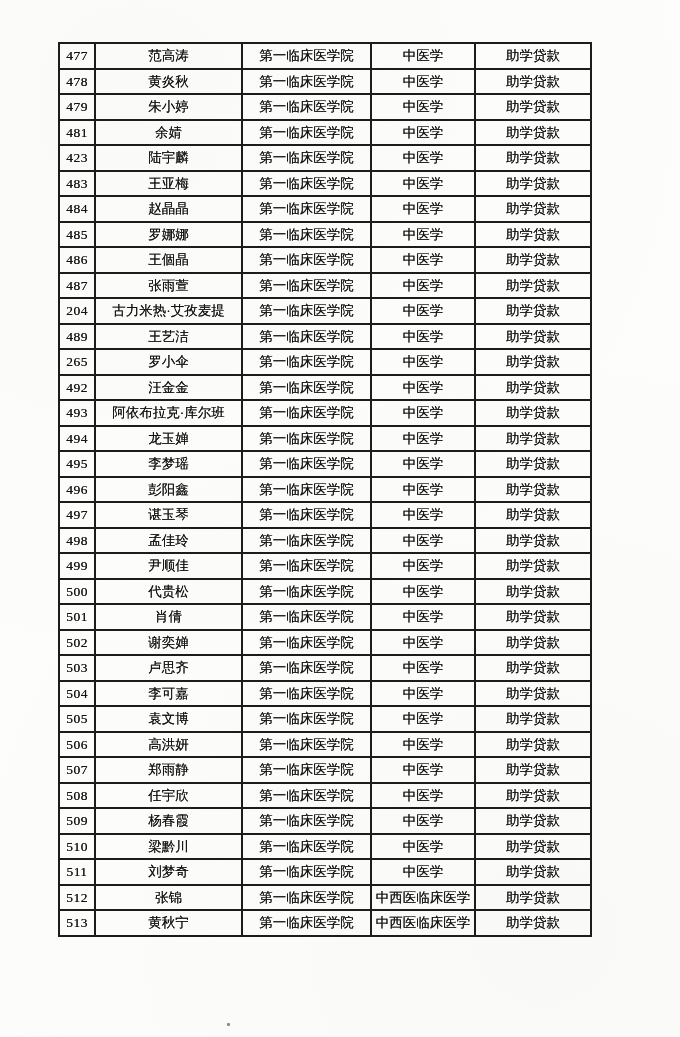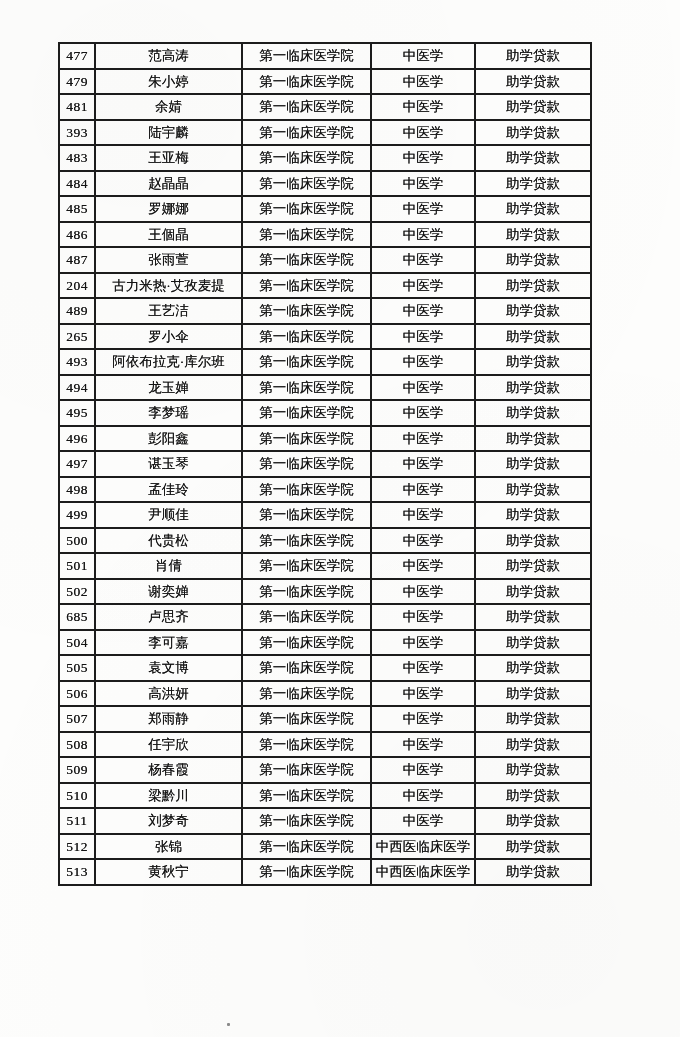--- a/index.html
+++ b/index.html
@@ -79,35 +79,42 @@
     </colgroup>
     <tbody id="rows-body">
         <tr>
     <td class="c-no">477</td>
     <td class="c-name">范高涛</td>
     <td class="c-college">第一临床医学院</td>
     <td class="c-major">中医学</td>
     <td class="c-aid">助学贷款</td>
   </tr>
         <tr>
+    <td class="c-no">478</td>
+    <td class="c-name">黄炎秋</td>
+    <td class="c-college">第一临床医学院</td>
+    <td class="c-major">中医学</td>
+    <td class="c-aid">助学贷款</td>
+  </tr>
+        <tr>
     <td class="c-no">479</td>
     <td class="c-name">朱小婷</td>
     <td class="c-college">第一临床医学院</td>
     <td class="c-major">中医学</td>
     <td class="c-aid">助学贷款</td>
   </tr>
         <tr>
     <td class="c-no">481</td>
     <td class="c-name">余婧</td>
     <td class="c-college">第一临床医学院</td>
     <td class="c-major">中医学</td>
     <td class="c-aid">助学贷款</td>
   </tr>
         <tr>
-    <td class="c-no">393</td>
+    <td class="c-no">423</td>
     <td class="c-name">陆宇麟</td>
     <td class="c-college">第一临床医学院</td>
     <td class="c-major">中医学</td>
     <td class="c-aid">助学贷款</td>
   </tr>
         <tr>
     <td class="c-no">483</td>
     <td class="c-name">王亚梅</td>
     <td class="c-college">第一临床医学院</td>
     <td class="c-major">中医学</td>
@@ -156,20 +163,27 @@
     <td class="c-aid">助学贷款</td>
   </tr>
         <tr>
     <td class="c-no">265</td>
     <td class="c-name">罗小伞</td>
     <td class="c-college">第一临床医学院</td>
     <td class="c-major">中医学</td>
     <td class="c-aid">助学贷款</td>
   </tr>
         <tr>
+    <td class="c-no">492</td>
+    <td class="c-name">汪金金</td>
+    <td class="c-college">第一临床医学院</td>
+    <td class="c-major">中医学</td>
+    <td class="c-aid">助学贷款</td>
+  </tr>
+        <tr>
     <td class="c-no">493</td>
     <td class="c-name">阿依布拉克·库尔班</td>
     <td class="c-college">第一临床医学院</td>
     <td class="c-major">中医学</td>
     <td class="c-aid">助学贷款</td>
   </tr>
         <tr>
     <td class="c-no">494</td>
     <td class="c-name">龙玉婵</td>
     <td class="c-college">第一临床医学院</td>
@@ -226,21 +240,21 @@
     <td class="c-aid">助学贷款</td>
   </tr>
         <tr>
     <td class="c-no">502</td>
     <td class="c-name">谢奕婵</td>
     <td class="c-college">第一临床医学院</td>
     <td class="c-major">中医学</td>
     <td class="c-aid">助学贷款</td>
   </tr>
         <tr>
-    <td class="c-no">685</td>
+    <td class="c-no">503</td>
     <td class="c-name">卢思齐</td>
     <td class="c-college">第一临床医学院</td>
     <td class="c-major">中医学</td>
     <td class="c-aid">助学贷款</td>
   </tr>
         <tr>
     <td class="c-no">504</td>
     <td class="c-name">李可嘉</td>
     <td class="c-college">第一临床医学院</td>
     <td class="c-major">中医学</td>

